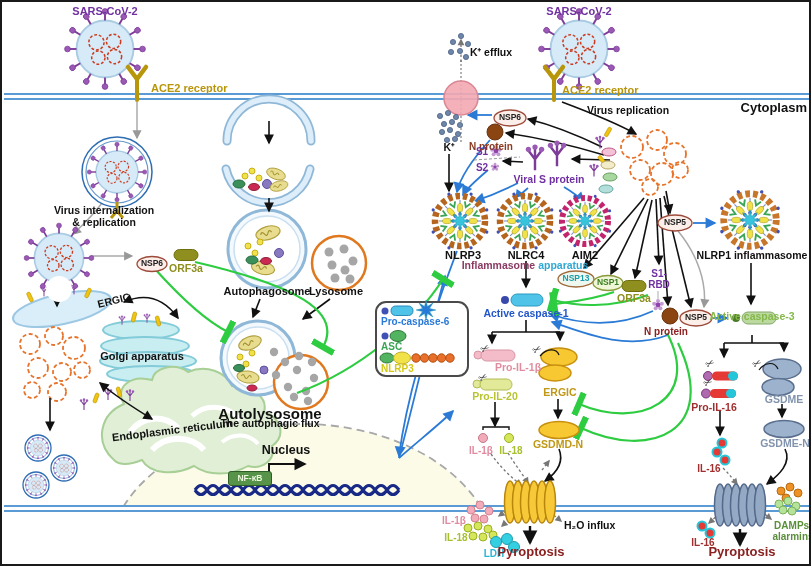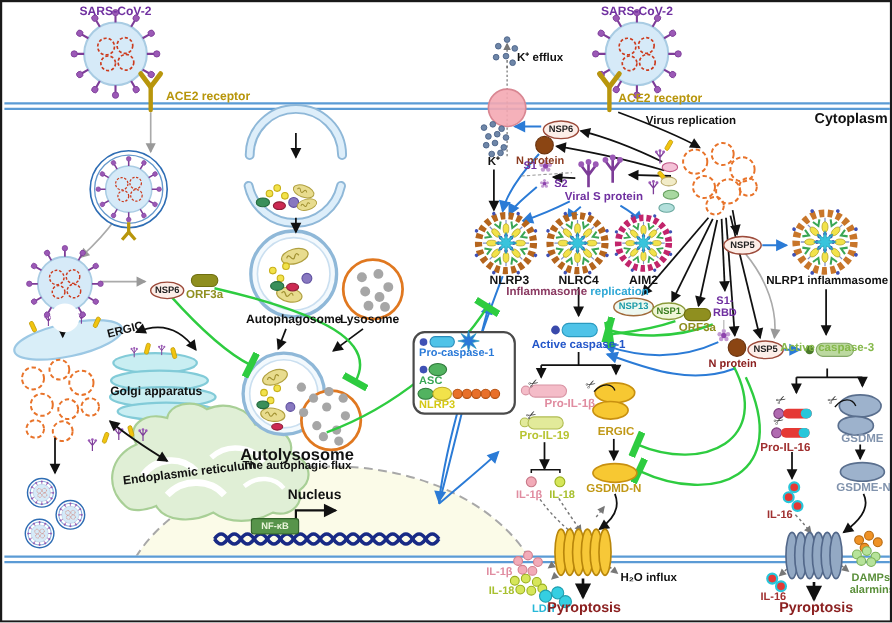--- a/index.html
+++ b/index.html
@@ -583,64 +583,68 @@
           <circle cx="422.5" cy="356" r="4.2"></circle>
           <circle cx="431" cy="356" r="4.2"></circle>
           <circle cx="439.5" cy="356" r="4.2"></circle>
           <circle cx="448" cy="356" r="4.2"></circle>
         </g>
 </g>
 </svg>
 
 <div class="lb" style="left:103px;top:3px;color:#7030a0;font-size:11px">SARS-CoV-2</div>
 <div class="lb la" style="left:149px;top:80px;color:#b8960c;font-size:11px">ACE2 receptor</div>
+<div class="lb la two" style="left:52px;top:203px;color:#111;font-size:10.5px">
+      <span>Virus internalization</span>
+      <span>&amp; replication</span>
+    </div>
 <div class="lb" style="left:150px;top:257px;color:#222;font-size:8.5px">NSP6</div>
 <div class="lb" style="left:184px;top:261px;color:#8f8f1f;font-size:10.5px">ORF3a</div>
 <div class="lb" style="left:112px;top:293px;color:#111;font-size:10.5px;transform:translateX(-50%) rotate(-14deg)">ERGIC</div>
 <div class="lb" style="left:140px;top:348px;color:#111;font-size:11px">Golgi apparatus</div>
 <div class="lb" style="left:170px;top:422px;color:#111;font-size:11px;transform:translateX(-50%) rotate(-7deg)">Endoplasmic reticulum</div>
 <div class="lb" style="left:265px;top:283px;color:#111;font-size:11px">Autophagosome</div>
 <div class="lb" style="left:334px;top:283px;color:#111;font-size:11px">Lysosome</div>
 <div class="lb" style="left:268px;top:404px;color:#111;font-size:15px">Autolysosome</div>
 <div class="lb" style="left:268px;top:416px;color:#111;font-size:10.5px">The autophagic flux</div>
 <div class="lb" style="left:284px;top:441px;color:#111;font-size:12.5px">Nucleus</div>
 <div class="nfkb">NF-κB</div>
-<div class="lb la" style="left:379px;top:314px;color:#2979d8;font-size:10px">Pro-caspase-1</div>
+<div class="lb la" style="left:379px;top:314px;color:#2979d8;font-size:10px">Pro-caspase-6</div>
 <div class="lb la" style="left:379px;top:339px;color:#3aa655;font-size:10px">ASC</div>
 <div class="lb la" style="left:379px;top:361px;color:#d4c814;font-size:10px">NLRP3</div>
 <div class="lb la" style="left:468px;top:45px;color:#111;font-size:10.5px">K⁺ efflux</div>
 <div class="lb" style="left:447px;top:140px;color:#111;font-size:10.5px">K⁺</div>
 <div class="lb" style="left:577px;top:3px;color:#7030a0;font-size:11px">SARS-CoV-2</div>
 <div class="lb la" style="left:560px;top:82px;color:#b8960c;font-size:11px">ACE2 receptor</div>
 <div class="lb ra" style="left:805px;top:99px;color:#111;font-size:13px">Cytoplasm</div>
 <div class="lb la" style="left:585px;top:103px;color:#111;font-size:10.5px">Virus replication</div>
 <div class="lb" style="left:508px;top:111px;color:#222;font-size:8.5px">NSP6</div>
 <div class="lb" style="left:489px;top:139px;color:#8b3a1f;font-size:10px">N protein</div>
 <div class="lb" style="left:480px;top:144px;color:#7030a0;font-size:10px">S1</div>
-<div class="lb" style="left:508px;top:160px;color:#7030a0;font-size:10px">S2</div>
+<div class="lb" style="left:480px;top:160px;color:#7030a0;font-size:10px">S2</div>
 <div class="lb" style="left:547px;top:172px;color:#7030a0;font-size:10.5px">Viral S protein</div>
 <div class="lb" style="left:461px;top:247px;color:#111;font-size:11px">NLRP3</div>
 <div class="lb" style="left:524px;top:247px;color:#111;font-size:11px">NLRC4</div>
 <div class="lb" style="left:583px;top:247px;color:#111;font-size:11px">AIM2</div>
-<div class="lb" style="left:523px;top:258px;font-size:10.5px"><span style="color:#8b3a62">Inflammasome</span> <span style="color:#2fa8d5">replication</span></div>
+<div class="lb" style="left:523px;top:258px;font-size:10.5px"><span style="color:#8b3a62">Inflammasome</span> <span style="color:#2fa8d5">apparatus</span></div>
 <div class="lb" style="left:574px;top:272px;color:#1a9ba8;font-size:8.5px">NSP13</div>
 <div class="lb" style="left:606px;top:276px;color:#3a7d1f;font-size:8.5px">NSP1</div>
 <div class="lb" style="left:632px;top:291px;color:#8f8f1f;font-size:10.5px">ORF3a</div>
 <div class="lb two" style="left:657px;top:266px;color:#7030a0;font-size:10px">
       <span>S1-</span>
       <span>RBD</span>
     </div>
 <div class="lb" style="left:664px;top:324px;color:#8b2020;font-size:10px">N protein</div>
 <div class="lb" style="left:694px;top:311px;color:#222;font-size:8.5px">NSP5</div>
 <div class="lb" style="left:673px;top:216px;color:#222;font-size:8.5px">NSP5</div>
 <div class="lb" style="left:750px;top:248px;color:#111;font-size:10.5px">NLRP1 inflammasome</div>
 <div class="lb" style="left:524px;top:306px;color:#2356c9;font-size:10.5px">Active caspase-1</div>
 <div class="lb" style="left:750px;top:309px;color:#85b84a;font-size:10.5px">Active caspase-3</div>
 <div class="lb" style="left:516px;top:360px;color:#e08ca0;font-size:10.5px">Pro-IL-1β</div>
-<div class="lb" style="left:493px;top:389px;color:#b8c433;font-size:10.5px">Pro-IL-19</div>
+<div class="lb" style="left:493px;top:389px;color:#b8c433;font-size:10.5px">Pro-IL-20</div>
 <div class="lb" style="left:479px;top:443px;color:#e08ca0;font-size:10px">IL-1β</div>
 <div class="lb" style="left:509px;top:443px;color:#a8c030;font-size:10px">IL-18</div>
 <div class="lb" style="left:558px;top:385px;color:#c09816;font-size:10.5px">ERGIC</div>
 <div class="lb" style="left:556px;top:437px;color:#c09816;font-size:10.5px">GSDMD-N</div>
 <div class="lb" style="left:712px;top:400px;color:#a03030;font-size:10.5px">Pro-IL-16</div>
 <div class="lb" style="left:707px;top:461px;color:#a03030;font-size:10px">IL-16</div>
 <div class="lb" style="left:782px;top:392px;color:#8193ad;font-size:10.5px">GSDME</div>
 <div class="lb" style="left:783px;top:436px;color:#8193ad;font-size:10.5px">GSDME-N</div>
 <div class="lb la" style="left:562px;top:518px;color:#111;font-size:10.5px">H₂O influx</div>
 <div class="lb" style="left:452px;top:513px;color:#e08ca0;font-size:10px">IL-1β</div>

